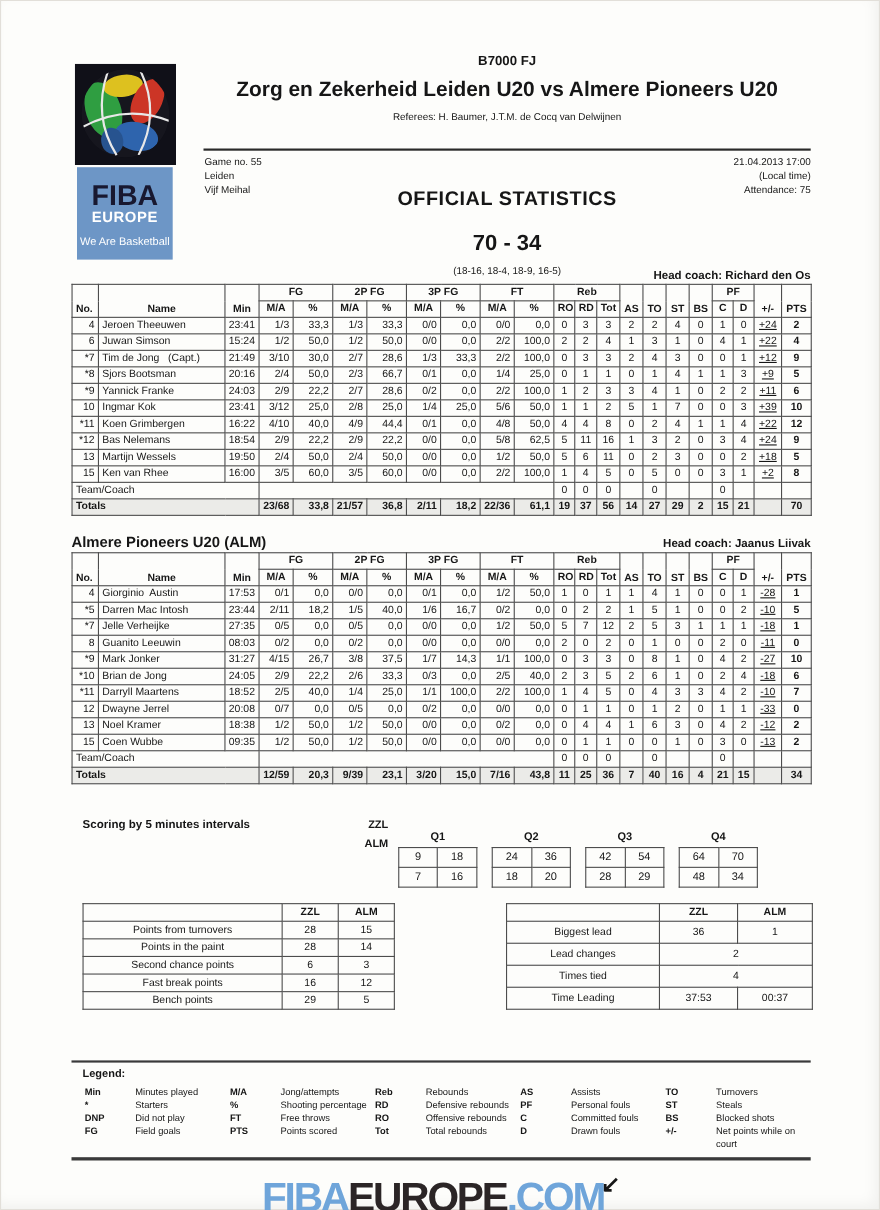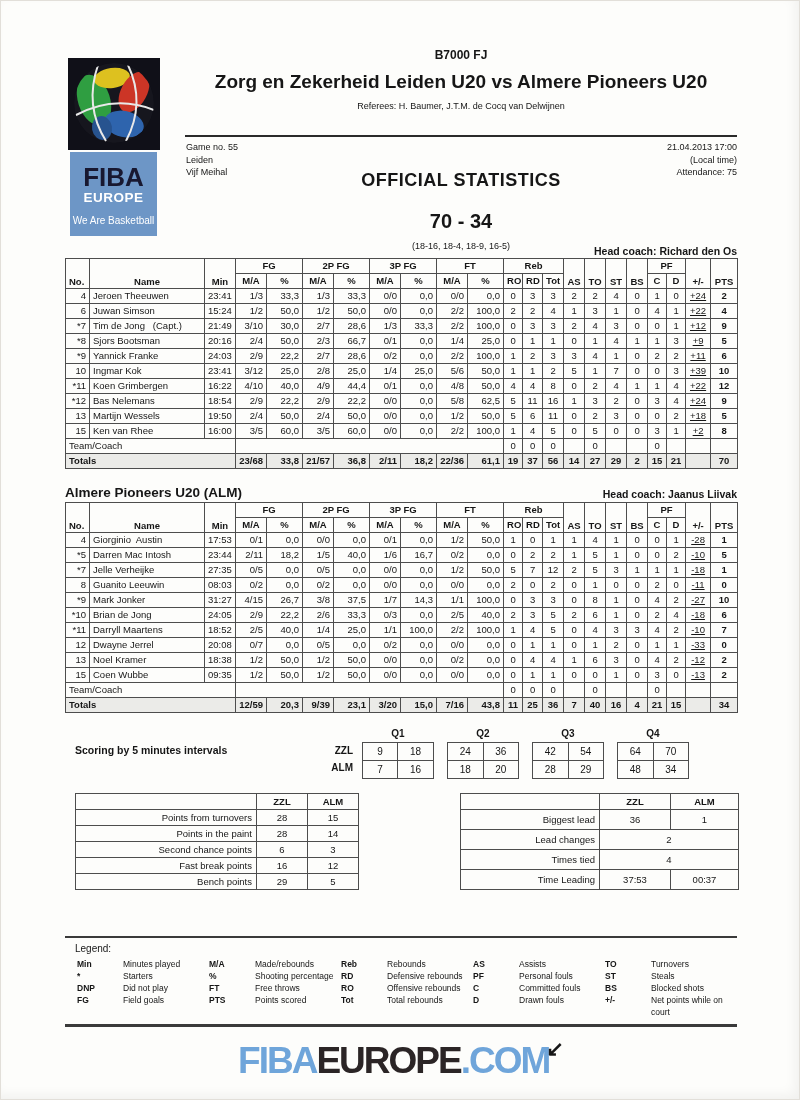--- a/index.html
+++ b/index.html
@@ -60,26 +60,26 @@
   .q-box{width:72px;margin-right:13px;}
   .q-label{text-align:center;font-weight:bold;font-size:10px;height:14px;}
   .q-table{border-collapse:collapse;width:100%;}
   .q-table td{border:1px solid #4d4d4d;width:36px;height:15px;text-align:center;font-size:10px;}
 
   
   .bottom-tables{display:flex;justify-content:space-between;margin-top:14px;margin-left:10px;margin-right:-2px;}
   table.mini{border-collapse:collapse;font-size:9.5px;}
   .mini th,.mini td{border:1px solid #4d4d4d;height:15px;padding:0 4px;line-height:13px;}
   .mini th{font-weight:bold;text-align:center;}
-  .m-lab{text-align:right;}
+  .m-lab{text-align:center;}
   .m-val{text-align:center;}
 
   
   .legend-rule-top{margin-top:46px;border-top:2px solid #3a3a3a;}
-  .legend-title{font-size:10px;font-weight:normal;margin:5px 0 4px 10px;}
+  .legend-title{font-size:10px;font-weight:bold;margin:5px 0 4px 10px;}
   .legend-cols{display:flex;margin-left:12px;}
   .leg-col{width:132px;}
   .leg-row{display:flex;font-size:8.5px;line-height:12px;}
   .leg-abbr{width:46px;font-weight:bold;}
   .leg-desc{flex:1;}
   .legend-rule-bottom{margin-top:6px;border-top:3px solid #3a3a3a;}
 
   
   .footer-logo{text-align:center;margin-top:10px;font-size:37px;font-weight:bold;letter-spacing:-2px;white-space:nowrap;}
   .fl-blue{color:#6fa5da;}
@@ -827,21 +827,21 @@
           </tr>
         </tbody>
     </table>
 
     <div class="intervals">
       <div class="int-label">Scoring by 5 minutes intervals</div>
       <div class="int-teams">
         <div>ZZL</div>
         <div>ALM</div>
       </div>
-      <div style="display:flex;">
+      <div style="display:flex;margin-top:28px;">
           <div class="q-box">
             <div class="q-label">Q1</div>
             <table class="q-table">
               <tbody>
                 <tr>
                   <td>9</td>
                   <td>18</td>
                 </tr>
                 <tr>
                   <td>7</td>
@@ -993,21 +993,21 @@
             <span class="leg-desc">Did not play</span>
           </div>
           <div class="leg-row">
             <span class="leg-abbr">FG</span>
             <span class="leg-desc">Field goals</span>
           </div>
         </div>
         <div class="leg-col">
           <div class="leg-row">
             <span class="leg-abbr">M/A</span>
-            <span class="leg-desc">Made/rebounds</span>
+            <span class="leg-desc">Jong/attempts</span>
           </div>
           <div class="leg-row">
             <span class="leg-abbr">%</span>
             <span class="leg-desc">Shooting percentage</span>
           </div>
           <div class="leg-row">
             <span class="leg-abbr">FT</span>
             <span class="leg-desc">Free throws</span>
           </div>
           <div class="leg-row">

